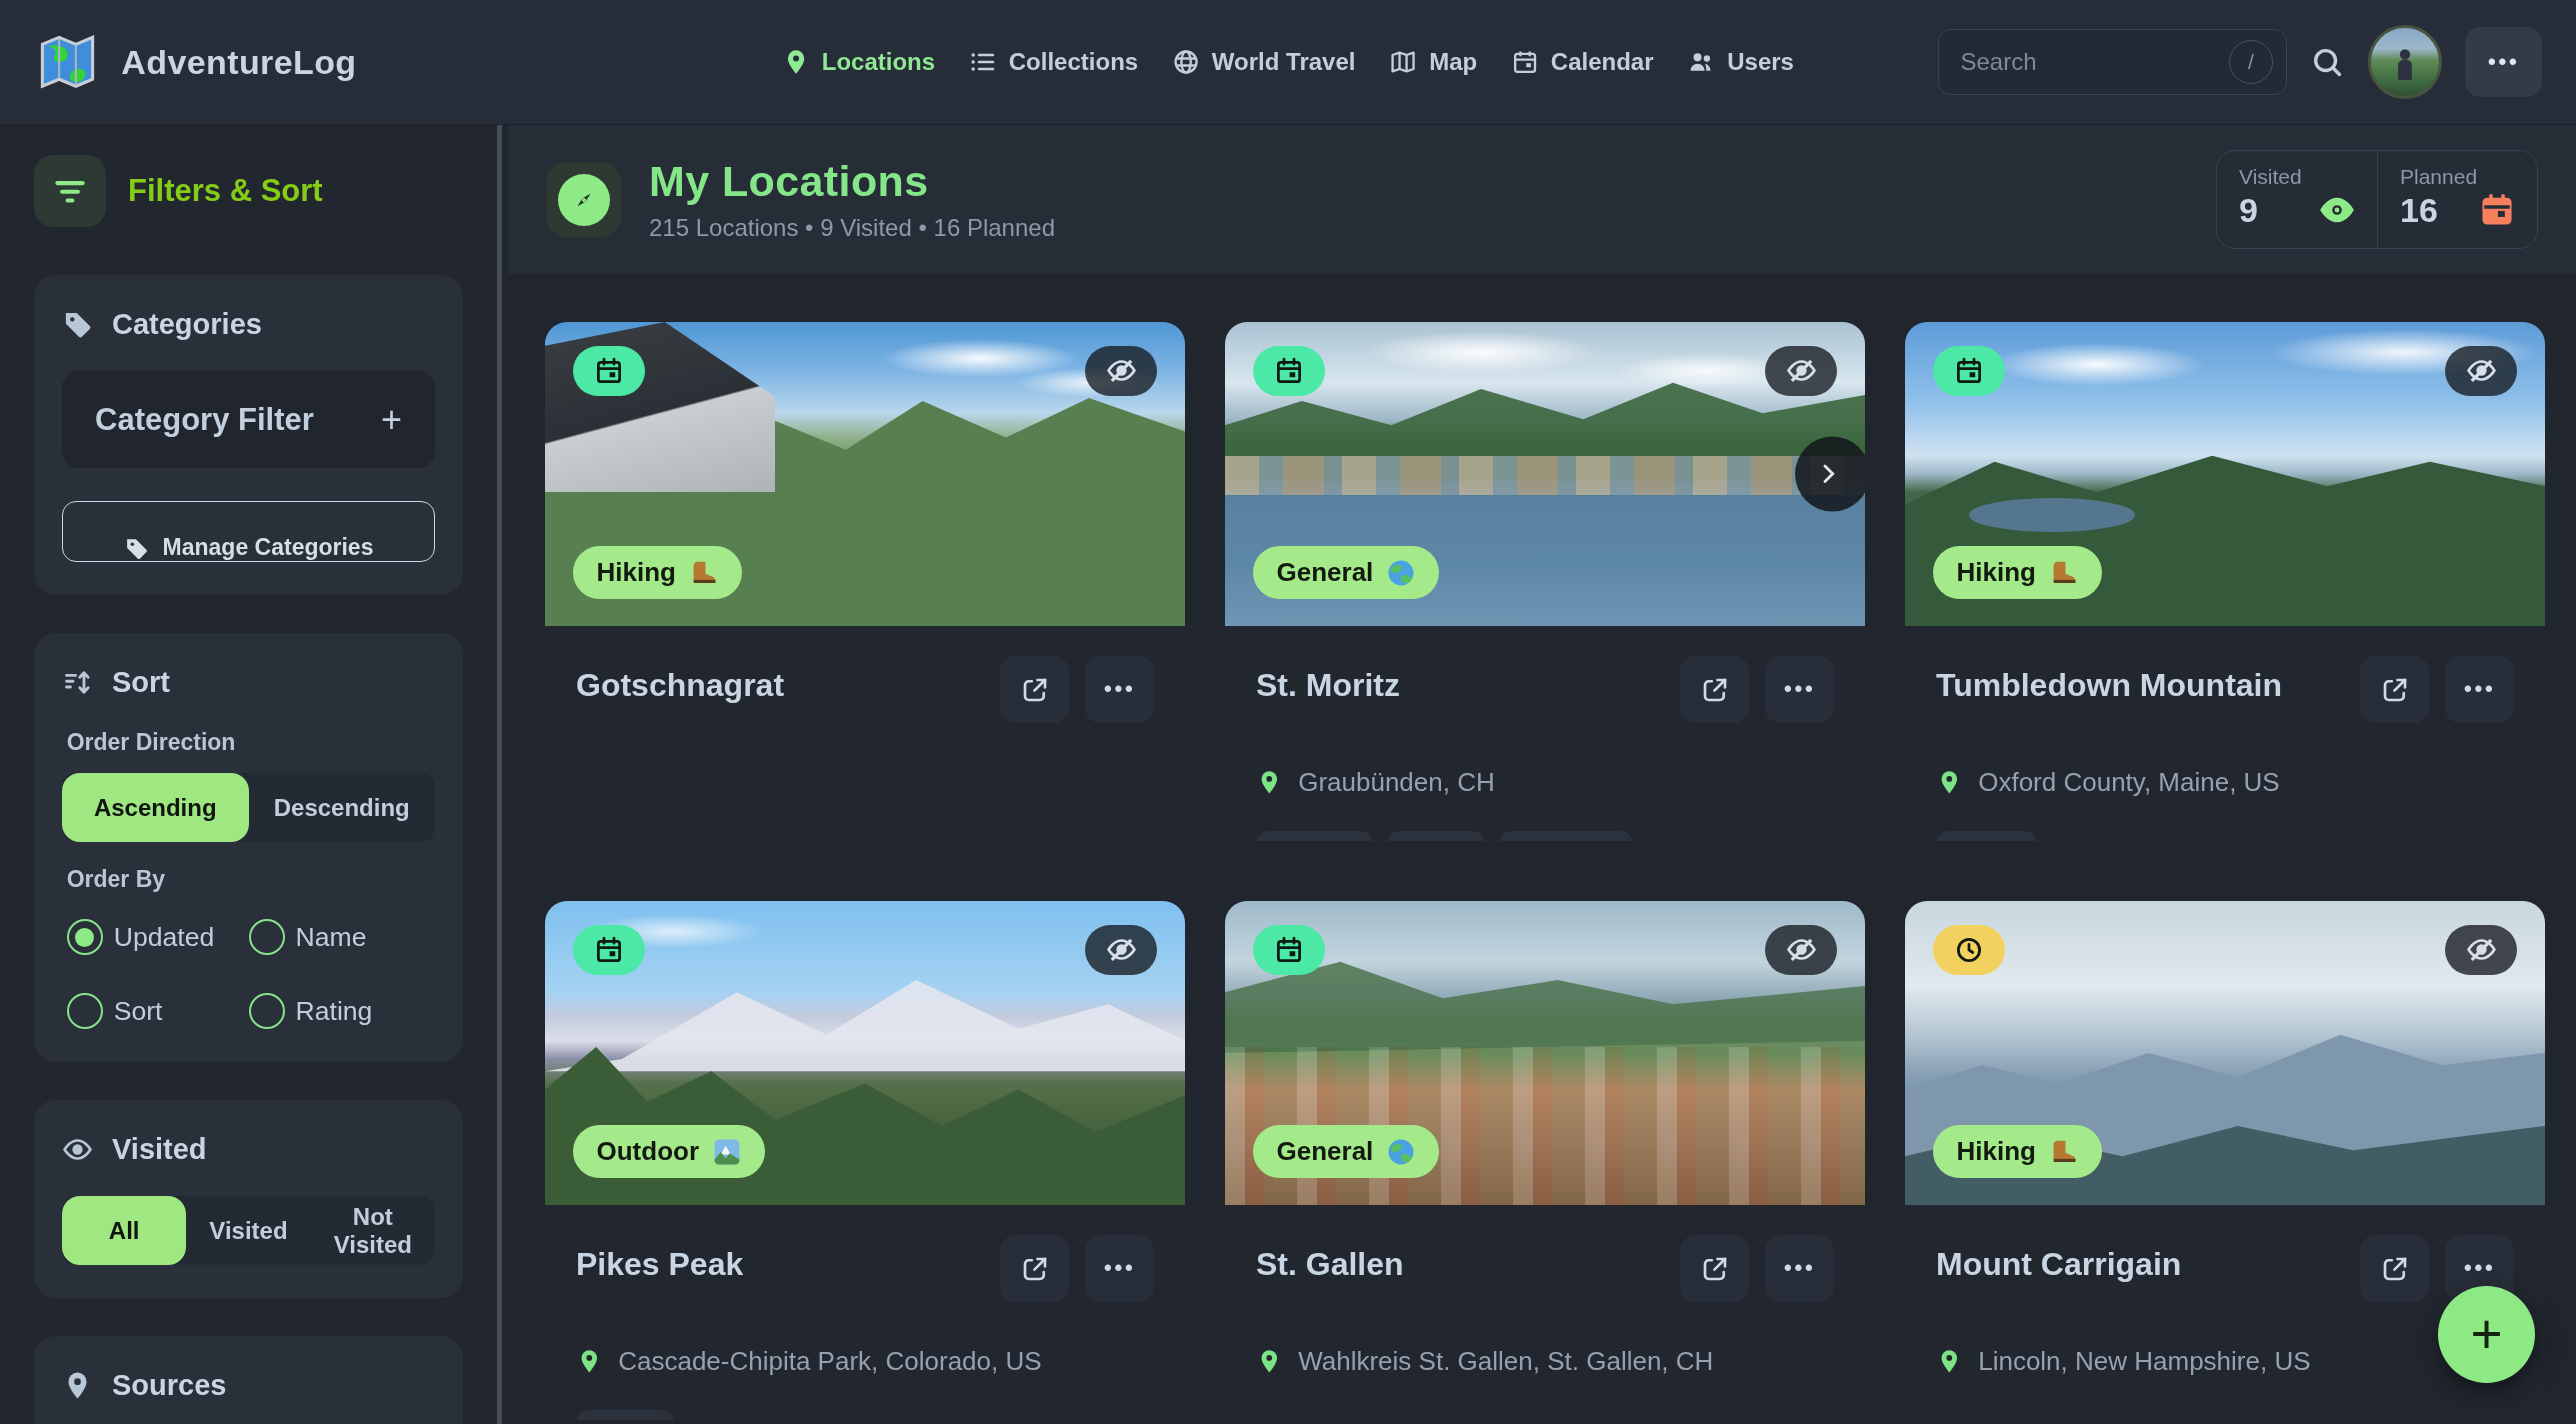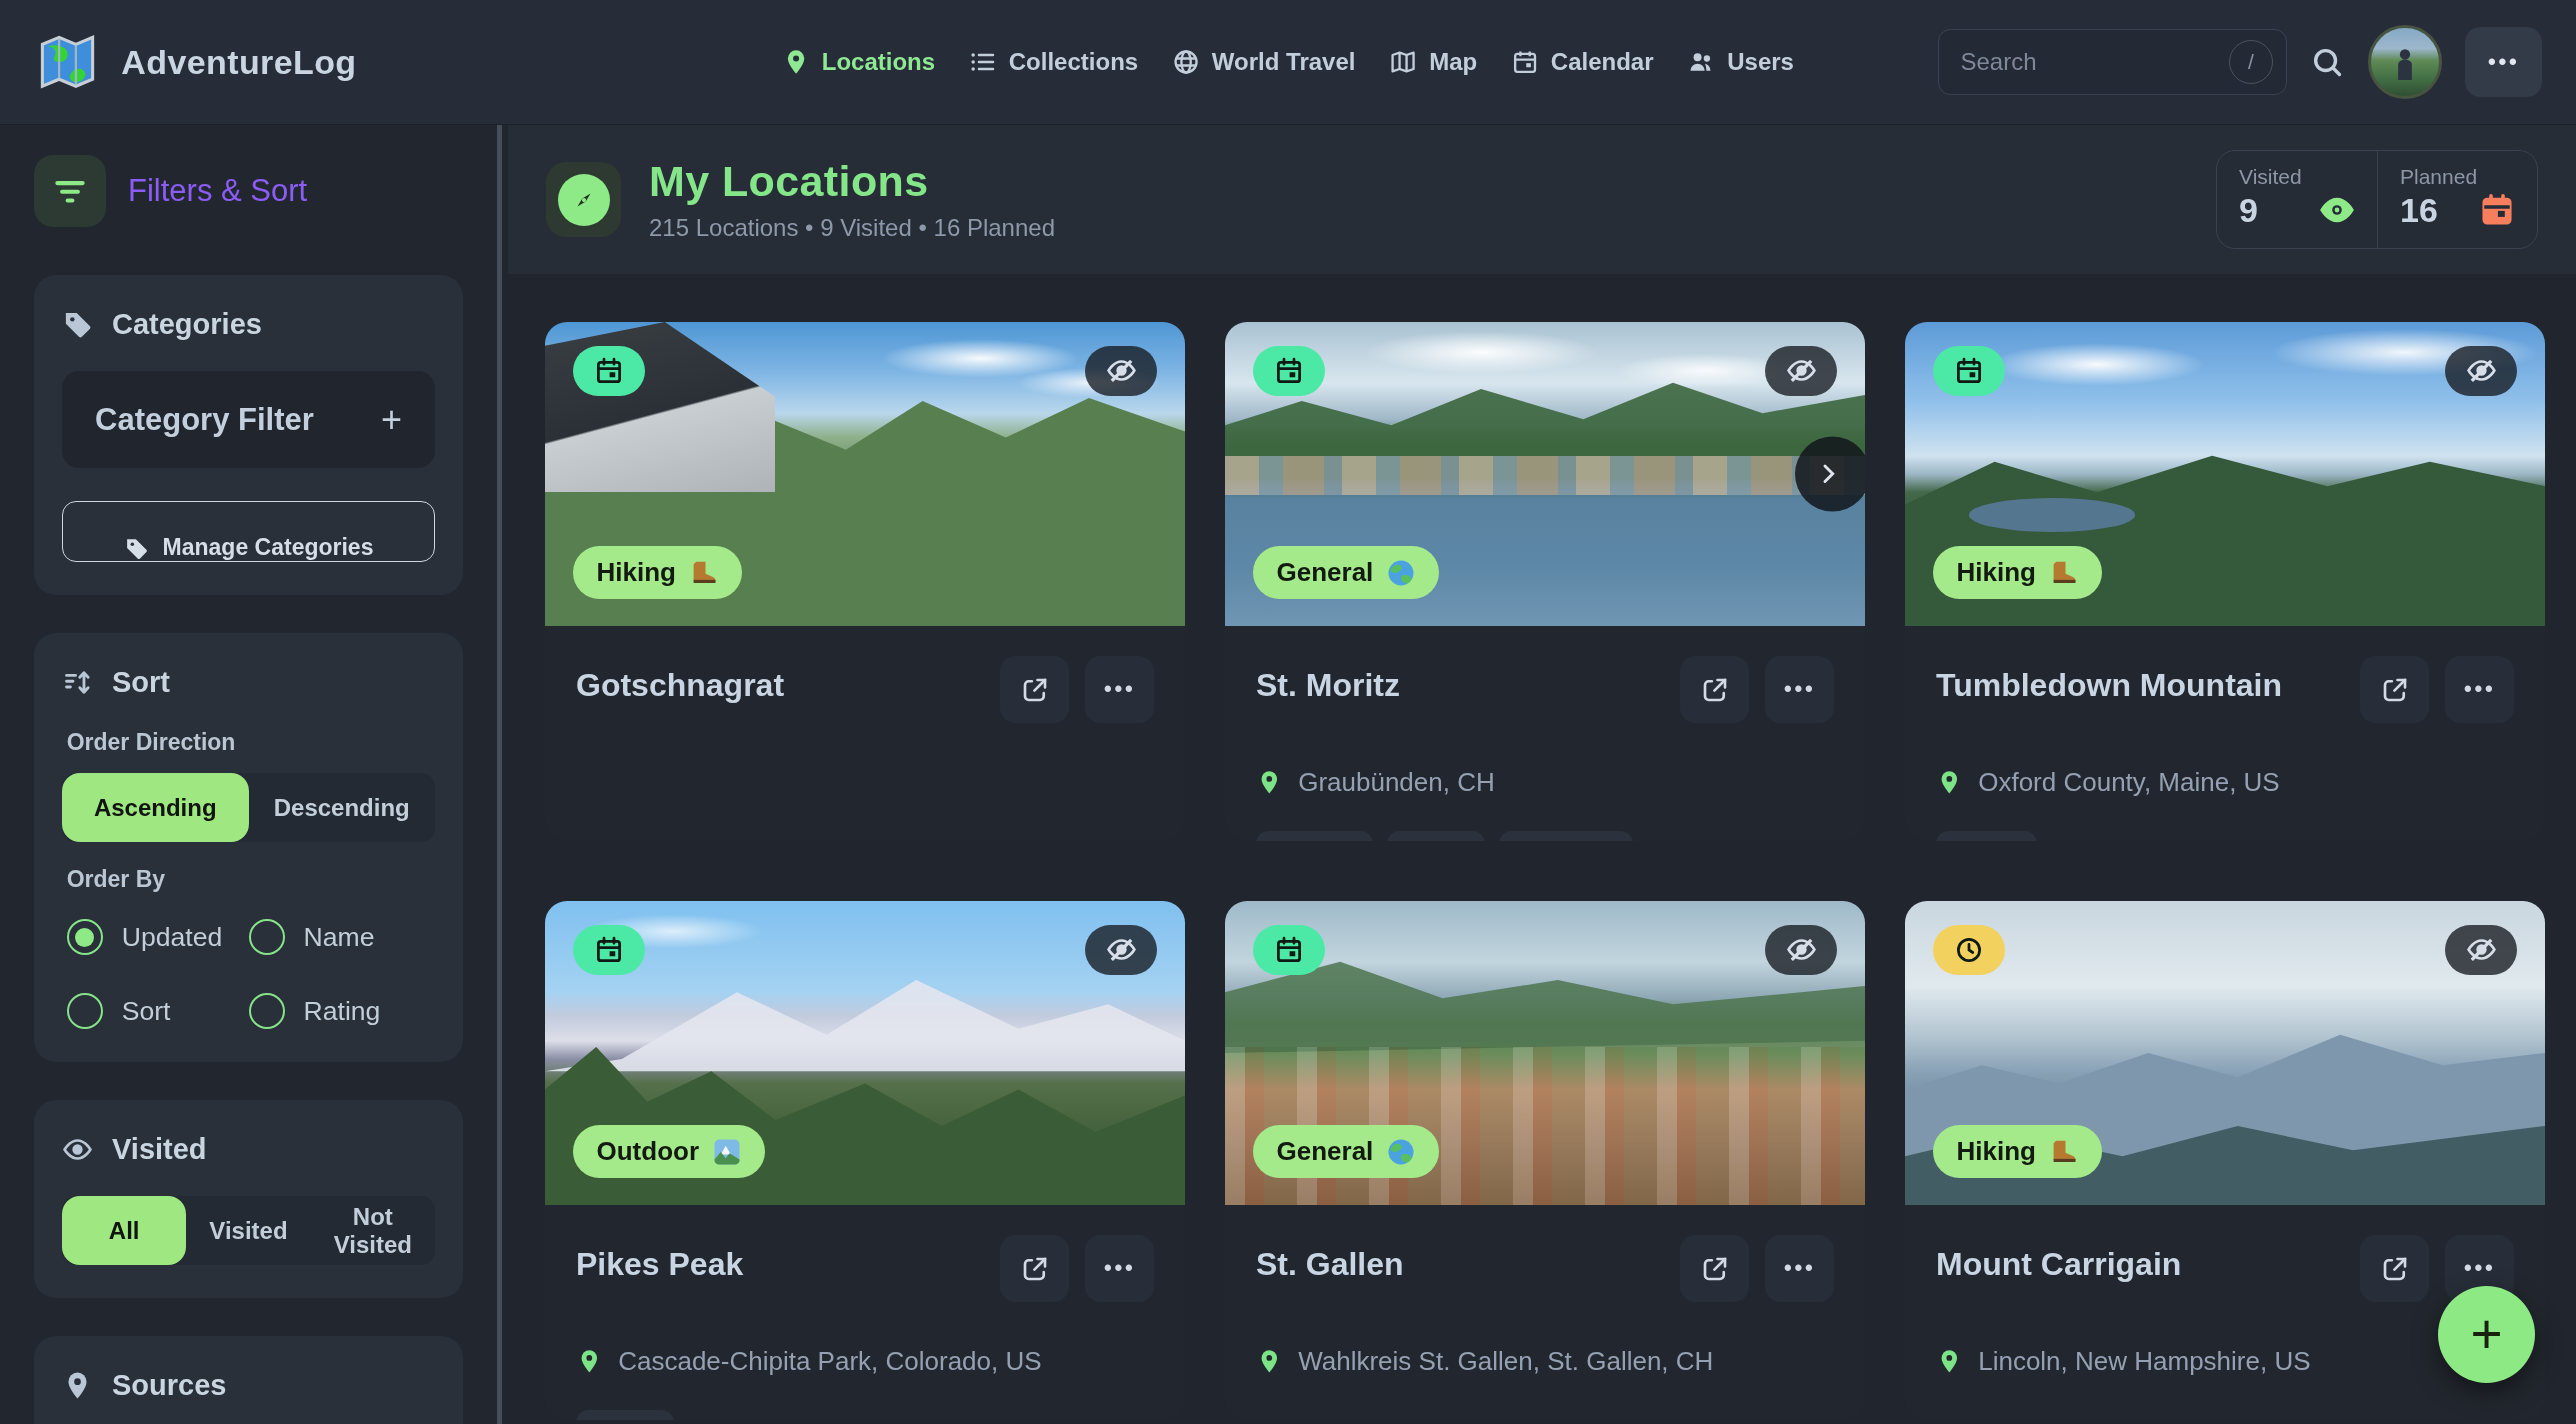--- a/index.html
+++ b/index.html
@@ -31,40 +31,40 @@
   .avatar svg { position:absolute; left:50%; top:52%; transform:translate(-50%,-50%); width:41px; height:41px; }
   .dots-btn { width:77px; height:70px; border-radius:15.6px; background:#333a48; border:none; cursor:pointer;
     color:#e2e8f0; font-size:23.5px; letter-spacing:2.3px; display:flex; align-items:center; justify-content:center; }
 
   
   .sidebar { position:fixed; left:0; top:125px; bottom:0; width:502px; background:#22272f;
     border-right:5.5px solid #454d5a; padding:30px 34px 0 34px; }
   .filter-head { display:flex; align-items:center; gap:22px; margin-bottom:48px; }
   .filter-icon { width:72px; height:72px; border-radius:19px; background:#2c3a33; display:flex; align-items:center; justify-content:center; }
   .filter-icon svg { width:38px; height:38px; color:#8ee987; }
-  .filter-title { font-size:31px; font-weight:400; color:#8b5cf6; }
+  .filter-title { font-size:31px; font-weight:700; color:#84cc16; }
   .panel { background:#293039; border-radius:22px; padding:33px 28px; margin-bottom:38px; }
   .panel-head { display:flex; align-items:center; gap:19px; margin-bottom:30px; }
   .panel-head svg { width:31px; height:31px; color:#b9c6d5; }
   .panel-title { font-size:29px; font-weight:700; color:#c9d6e2; }
   .collapse-row { background:#20252e; border-radius:17px; height:97px; display:flex; align-items:center;
     justify-content:space-between; padding:0 33px; cursor:pointer; }
   .collapse-label { font-size:31px; font-weight:700; color:#c3cfdd; }
   .collapse-plus { font-size:36px; color:#c3cfdd; font-weight:400; }
   .manage-btn { margin-top:33px; width:100%; height:61px; border:1.6px solid #cdd6e2; border-radius:14px; background:transparent;
     color:#d6dee8; font-size:23px; font-weight:700; display:flex; align-items:flex-end; justify-content:center; gap:14px; cursor:pointer;
     font-family:"Liberation Sans", sans-serif; }
   .manage-btn svg { width:25px; height:25px; }
   .sub-label { font-size:23px; font-weight:700; color:#bac6d4; margin:23.5px 0 17px 4.7px; }
   .seg { background:#242a33; border-radius:14px; display:flex; overflow:hidden; }
   .seg-btn { flex:1; min-height:69px; display:flex; align-items:center; justify-content:center; text-align:center;
     font-size:24px; font-weight:700; color:#c3cedb; cursor:pointer; border-radius:18px; line-height:1.15; padding:6.3px 4.7px; }
   .seg-btn.on { background:#9fe781; color:#10150f; }
   .radio-grid { display:grid; grid-template-columns:1fr 1fr; row-gap:38px; margin-top:26.6px; padding:0 4.7px; }
-  .radio { display:flex; align-items:center; gap:19px; font-size:26.6px; color:#c3cedb; cursor:pointer; }
+  .radio { display:flex; align-items:center; gap:11px; font-size:26.6px; color:#c3cedb; cursor:pointer; }
   .rdot { width:36px; height:36px; border-radius:50%; border:2.3px solid #86e38a; flex:none; display:flex; align-items:center; justify-content:center; }
   .rdot.checked::after { content:''; width:19px; height:19px; border-radius:50%; background:#8ee987; }
 
   
   .main { margin-left:508px; padding-top:125px; }
   .main-head { height:149px; background:#272d37; display:flex; align-items:center; padding:0 38px;justify-content:center; }
   .compass-wrap { width:75px; height:75px; border-radius:20.3px; background:#2e3a31; display:flex; align-items:center; justify-content:center; }
   .compass { width:52px; height:52px; border-radius:50%; background:#8ee987; display:flex; align-items:center; justify-content:center; }
   .compass svg { width:34px; height:34px; }
   .titles { margin-left:28px; }

